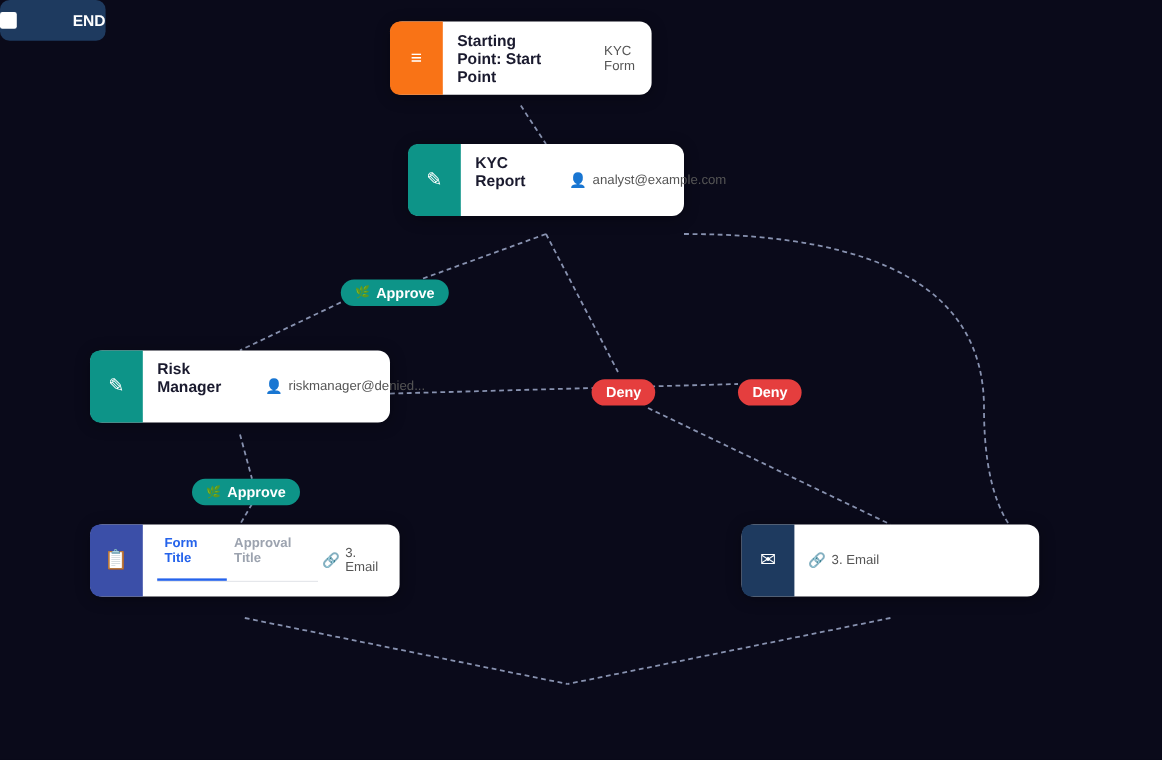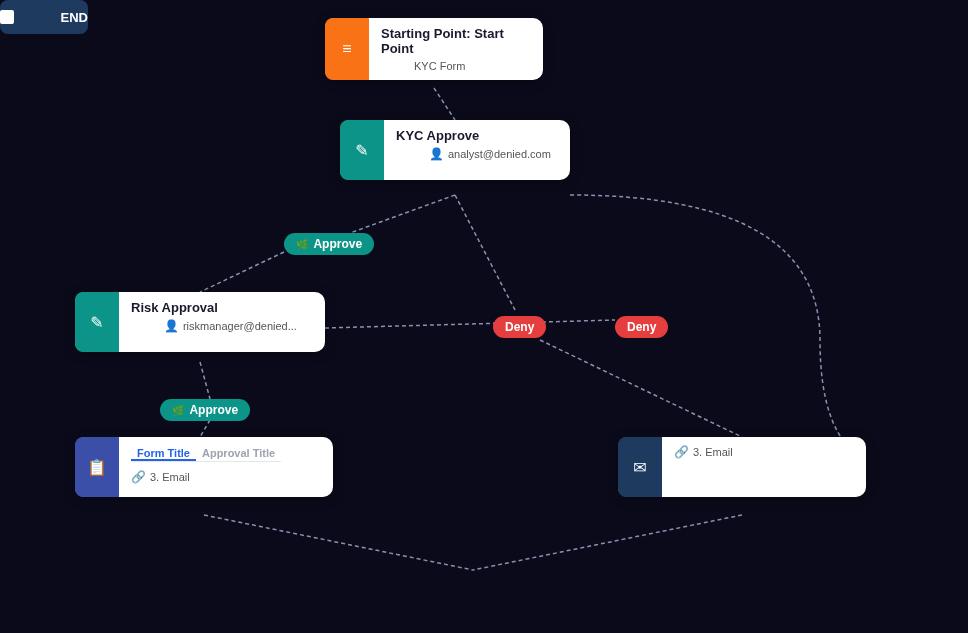--- a/index.html
+++ b/index.html
@@ -48,21 +48,21 @@
     }
 
     .node-icon-block.orange { background: #f97316; }
     .node-icon-block.teal   { background: #0d9488; }
     .node-icon-block.navy   { background: #1e3a5f; }
     .node-icon-block.indigo { background: #3b4fa8; }
 
     .node-content {
       padding: 8px 12px;
       display: flex;
-      flex-direction: column;
+      flex-direction: row;
       justify-content: flex-start;
       gap: 4px;
     }
 
     .node-title {
       font-size: 13px;
       font-weight: 700;
       color: #1a1a2e;
     }
 
@@ -268,39 +268,39 @@
         <span>KYC Form</span>
       </div>
     </div>
   </div>
 
   <div class="node" id="node-kyc">
     <div class="node-icon-block teal">
       <span style="font-size:16px;color:#fff;">✎</span>
     </div>
     <div class="node-content">
-      <div class="node-title">KYC Approve</div>
+      <div class="node-title">KYC Report</div>
       <div class="node-sub">
         <span class="person-icon">👤</span>
-        <span>analyst@denied.com</span>
+        <span>analyst@example.com</span>
       </div>
     </div>
   </div>
 
   <div class="badge approve" id="badge-approve-1">
     <span style="font-size:10px;">🌿</span>
     <span>Approve</span>
   </div>
 
   <div class="node" id="node-risk">
     <div class="node-icon-block teal">
       <span style="font-size:16px;color:#fff;">✎</span>
     </div>
     <div class="node-content">
-      <div class="node-title">Risk Approval</div>
+      <div class="node-title">Risk Manager</div>
       <div class="node-sub">
         <span class="person-icon">👤</span>
         <span>riskmanager@denied...</span>
       </div>
     </div>
   </div>
 
   <div class="badge deny" id="badge-deny-1">
     <span>Deny</span>
   </div>

